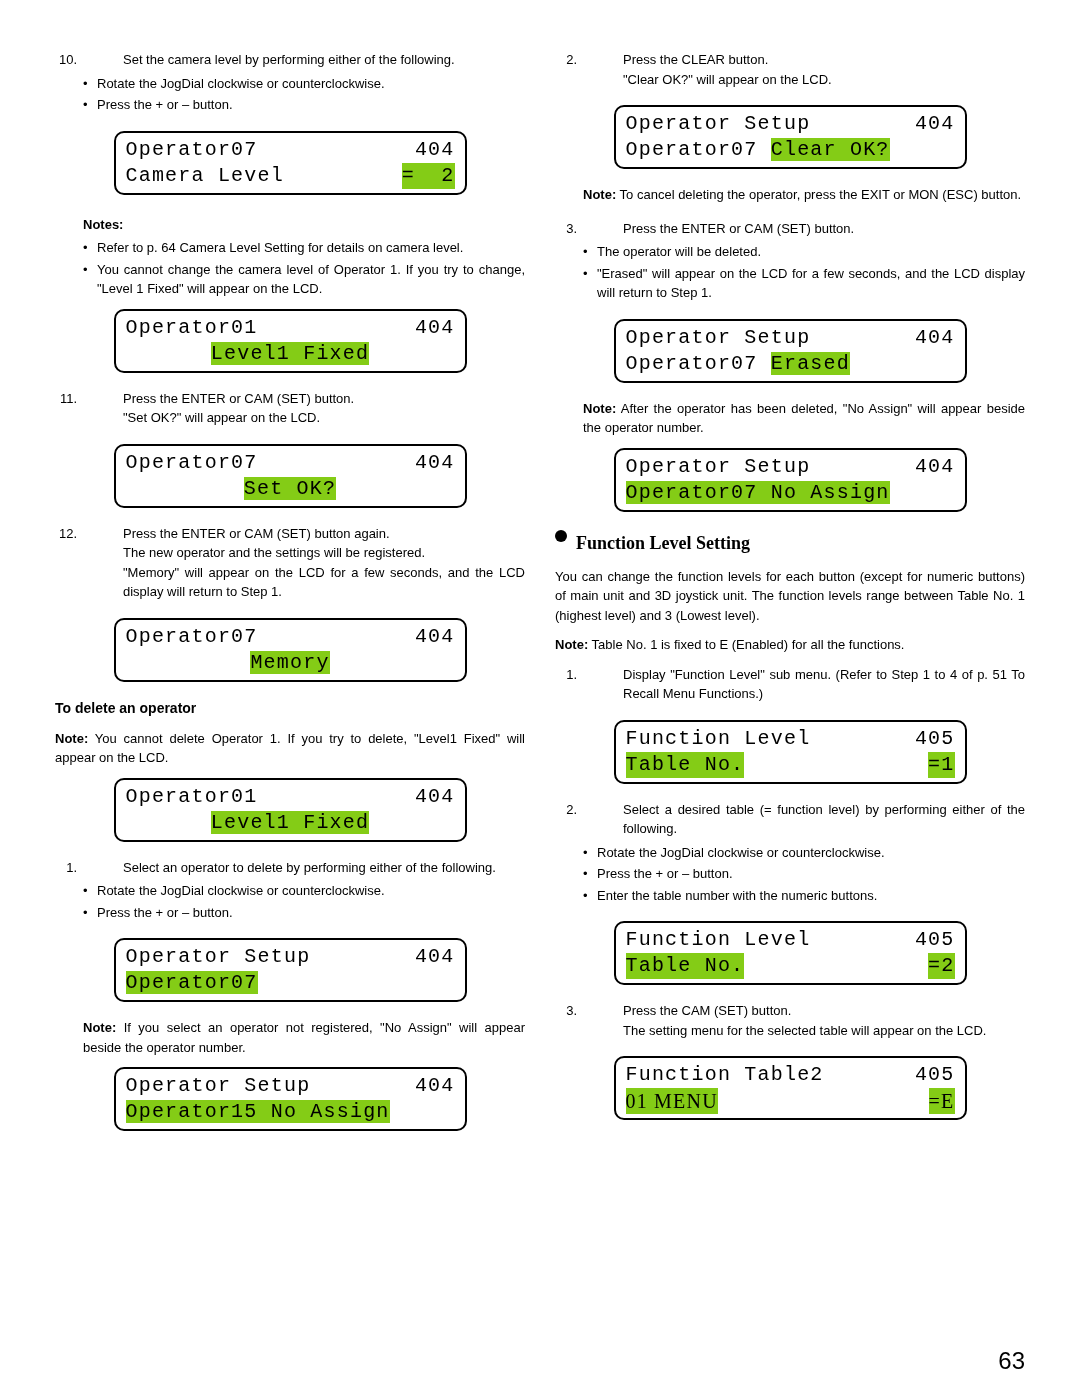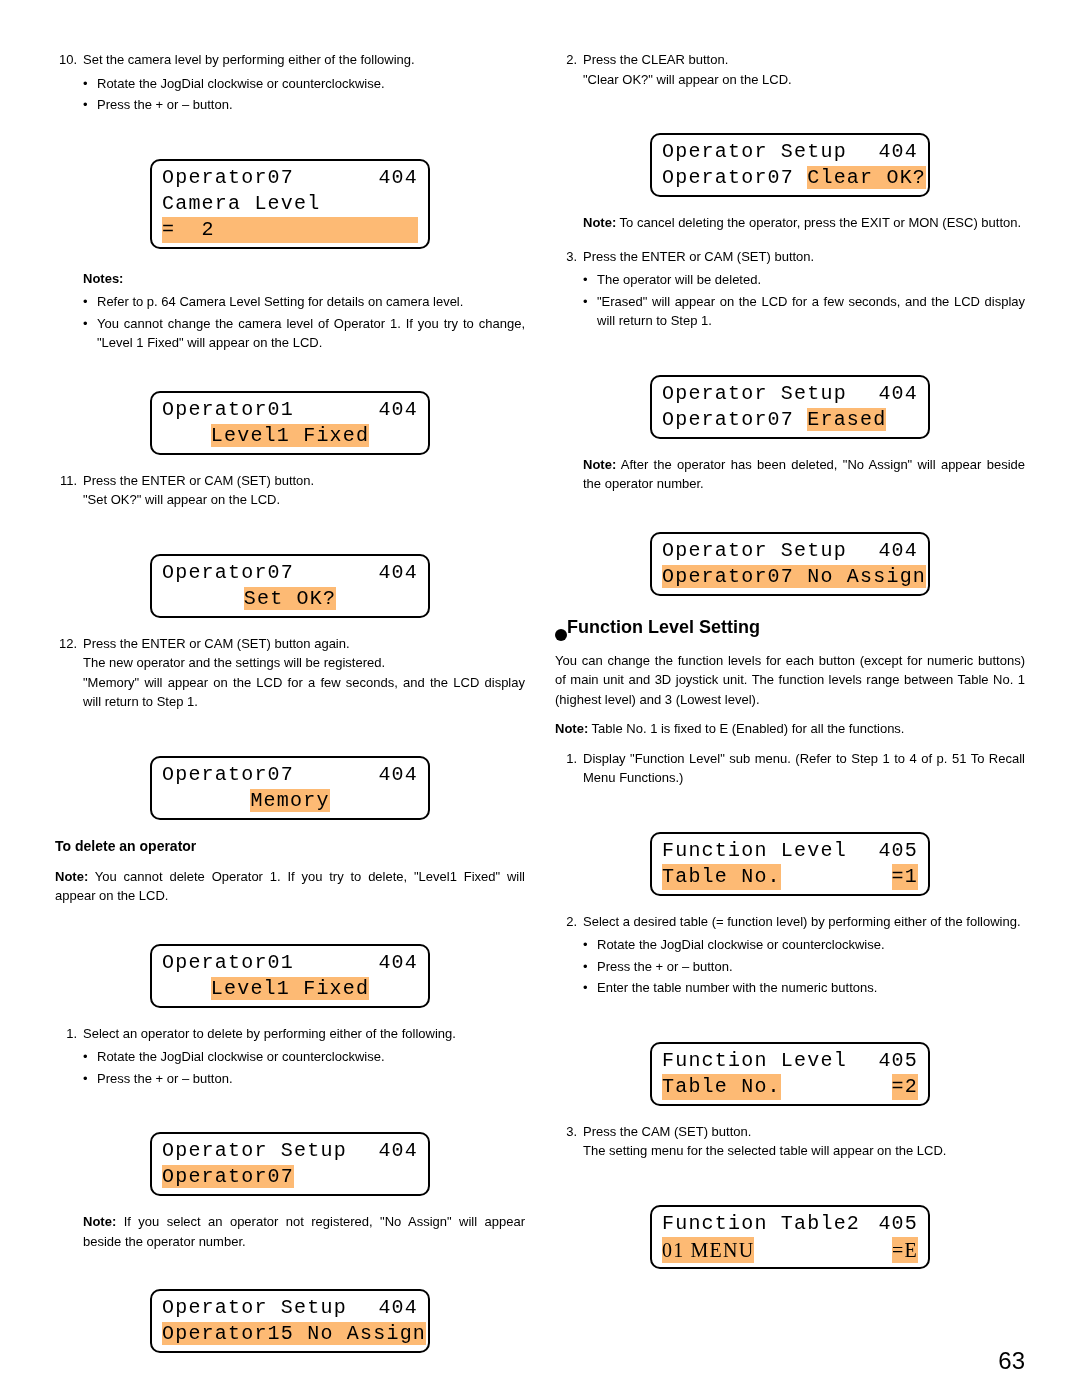--- a/index.html
+++ b/index.html
@@ -1,38 +1,38 @@
 <!DOCTYPE html>
 <html><head>
 <meta charset="utf-8">
 <style>
   * { box-sizing: border-box; margin: 0; padding: 0; }
   body { background: #fff; font-family: Arial, Helvetica, sans-serif; font-size: 13px; line-height: 1.5; color: #000; }
   .page { width: 1080px; min-height: 1399px; margin: 0 auto; padding: 50px 55px 30px 55px; position: relative; }
   .columns { display: flex; gap: 30px; }
   .col { width: 50%; }
   .step { margin-bottom: 16px; }
-  .step-head { display: flex; }
+  .step-head { display: flex; gap: 40px; }
   .step-num { width: 28px; flex-shrink: 0; text-align: right; padding-right: 6px; }
   .step-body { flex: 1; text-align: justify; }
   .bullets { margin-left: 28px; margin-top: 4px; }
   .bullet { display: flex; margin: 2px 0; }
   .bullet-dot { width: 14px; flex-shrink: 0; }
   .bullet-text { flex: 1; text-align: justify; }
   .notes-head { font-weight: bold; margin-left: 28px; margin-top: 20px; margin-bottom: 2px; }
   .note-inline { margin-left: 28px; margin-top: 8px; text-align: justify; }
   .note-inline .nb { font-weight: bold; }
   .lcd-wrap { display: flex; justify-content: center; margin: 10px 0 16px 0; }
-  .lcd { border: 2px solid #000; border-radius: 10px; padding: 4px 10px; font-family: "Courier New", monospace; font-size: 20px; line-height: 1.3; letter-spacing: 0.06em; white-space: pre; width: 280px; margin-top: 28px; }
-  .h2 { font-size: 18px; font-weight: bold; margin: 18px 0 10px 0; display:flex; align-items:flex-end; gap:0;}
+  .lcd { border: 2px solid #000; border-radius: 10px; padding: 4px 10px; font-family: "Courier New", monospace; font-size: 20px; line-height: 1.3; letter-spacing: 0.06em; white-space: pre; width: 353px; }
+  .h2 { font-size: 18px; font-weight: bold; margin: 18px 0 10px 0; display:flex; align-items:flex-start; gap:9px;font-family:Liberation Serif, serif;}
   .h2-dot { width:12px; height:12px; background:#000; border-radius:50%; display:inline-block;}
   .h3 { font-size: 14px; font-weight: bold; margin: 14px 0 10px 0; }
   .para { margin: 6px 0 10px 0; text-align: justify; }
   .pagenum { position: absolute; bottom: 20px; right: 55px; font-size: 24px; }
-  .hl { background: #fdba74; }
+  .hl { background: #84cc16; }
 </style>
 </head>
 <body>
 
 <div class="page">
   <div class="columns">
 
     <div class="col">
 
       <div class="step">
@@ -46,21 +46,21 @@
               <div class="bullet-text">Rotate the JogDial clockwise or counterclockwise.</div>
             </div>
           <div class="bullet">
               <div class="bullet-dot">•</div>
               <div class="bullet-text">Press the + or – button.</div>
             </div>
         </div>
       </div>
 
       <div class="lcd-wrap">
-          <div class="lcd"><div style="display:flex;justify-content:space-between;"><span>Operator07</span><span>404</span></div><div style="display:flex;justify-content:space-between;flex-direction:column;"><span>Camera Level</span><span class="hl">=  2</span></div></div>
+          <div class="lcd"><div style="display:flex;justify-content:space-between;"><span>Operator07</span><span>404</span></div><div style="display:flex;justify-content:space-between;"><span>Camera Level</span><span class="hl">=  2</span></div></div>
         </div>
 
       <div class="notes-head">Notes:</div>
       <div class="bullets">
         <div class="bullet">
             <div class="bullet-dot">•</div>
             <div class="bullet-text">Refer to p. 64 Camera Level Setting for details on camera level.</div>
           </div>
         <div class="bullet">
             <div class="bullet-dot">•</div>

